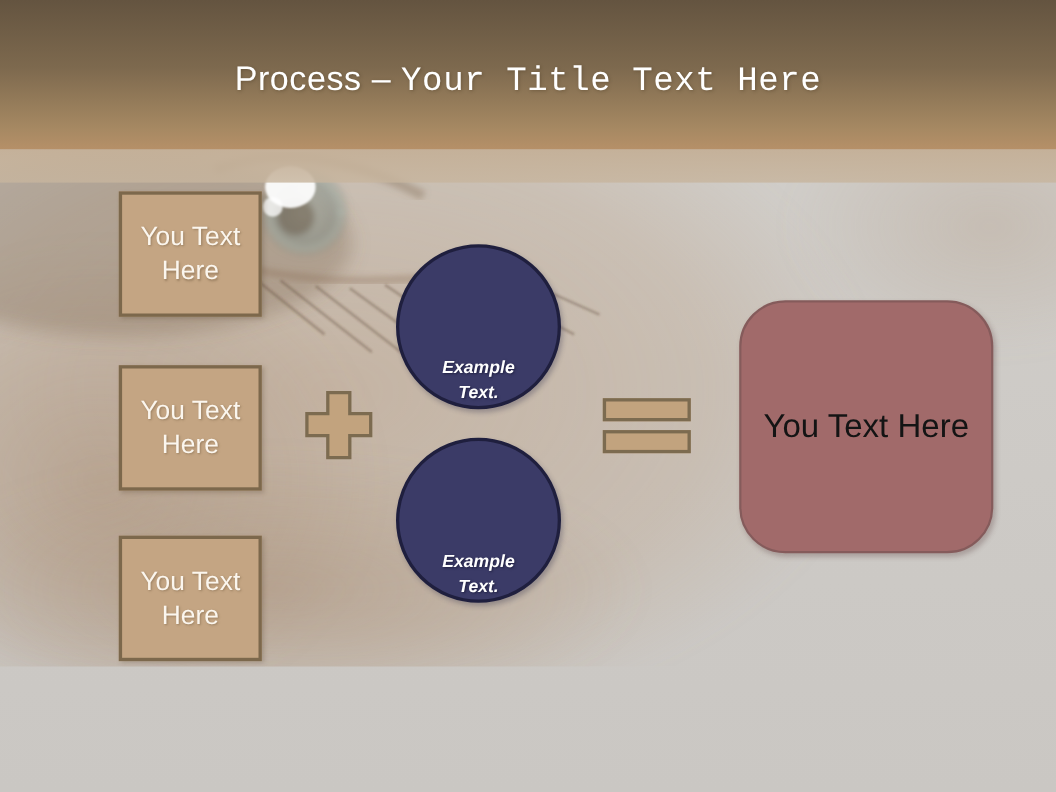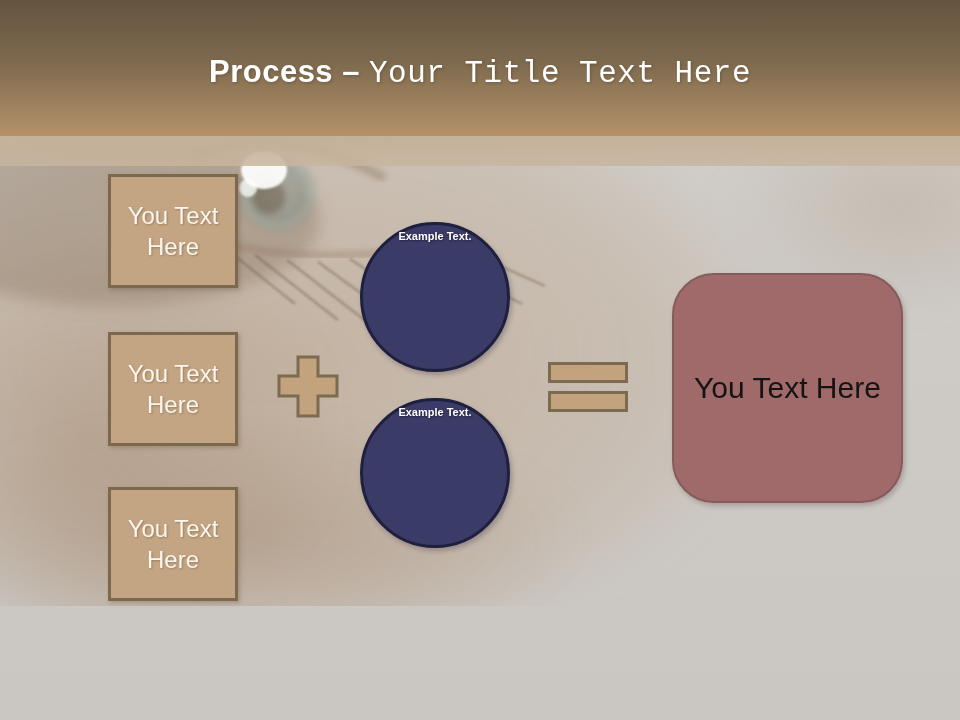--- a/index.html
+++ b/index.html
@@ -15,21 +15,21 @@
   }
   .header-fade{
     position:absolute;left:0;top:136px;width:960px;height:30px;
     background:linear-gradient(rgba(196,176,152,0.96), rgba(199,181,158,0.82));
   }
   .title{
     position:absolute;left:0;top:54px;width:960px;text-align:center;
     color:#ffffff;font-size:31px;letter-spacing:0.5px;
     text-shadow:1px 1px 3px rgba(60,45,25,0.35);
   }
-  .title .bold{font-weight:bold;}
+  .title .bold{font-weight:normal;}
   .title .reg{font-weight:normal;margin-left:9px;font-family:Liberation Mono, monospace;}
   
   .photo{position:absolute;left:0;top:136px;width:960px;height:470px;pointer-events:none;}
   
   .tanbox{
     position:absolute;left:108px;width:130px;height:114px;box-sizing:border-box;
     background:#c4a583;border:3px solid #7c684c;
     display:flex;align-items:center;justify-content:center;text-align:center;
     color:#fbf6ee;font-size:24px;line-height:31px;
     box-shadow:2px 2px 4px rgba(80,60,40,0.25);
@@ -42,22 +42,22 @@
   .equals-wrap{position:absolute;left:548px;top:362px;width:80px;height:50px;}
   .eqbar{
     position:absolute;left:0;width:80px;height:21px;box-sizing:border-box;
     background:#c2a37e;border:3px solid #7c6b50;
   }
   .eqbar.top{top:0;} .eqbar.bot{top:29px;}
   
   .circle{
     position:absolute;left:360px;width:150px;height:150px;box-sizing:border-box;
     background:#3b3b67;border:3px solid #1f1f3e;border-radius:50%;
-    display:flex;align-items:flex-start;justify-content:center;text-align:center;
-    color:#ffffff;font-size:11px;font-weight:bold;line-height:23px;
+    display:flex;align-items:flex-end;justify-content:center;text-align:center;
+    color:#ffffff;font-size:16px;font-weight:bold;font-style:italic;line-height:23px;
     box-shadow:2px 3px 5px rgba(40,40,70,0.3);
     text-shadow:1px 1px 2px rgba(15,15,40,0.6);
   }
   .circle .lbl{width:86px;}
   .circ1{top:222px;} .circ2{top:398px;}
   
   .result{
     position:absolute;left:672px;top:273px;width:231px;height:230px;box-sizing:border-box;
     background:#a16a6a;border:2px solid #855b5b;border-radius:42px;
     display:flex;align-items:center;justify-content:center;text-align:center;

